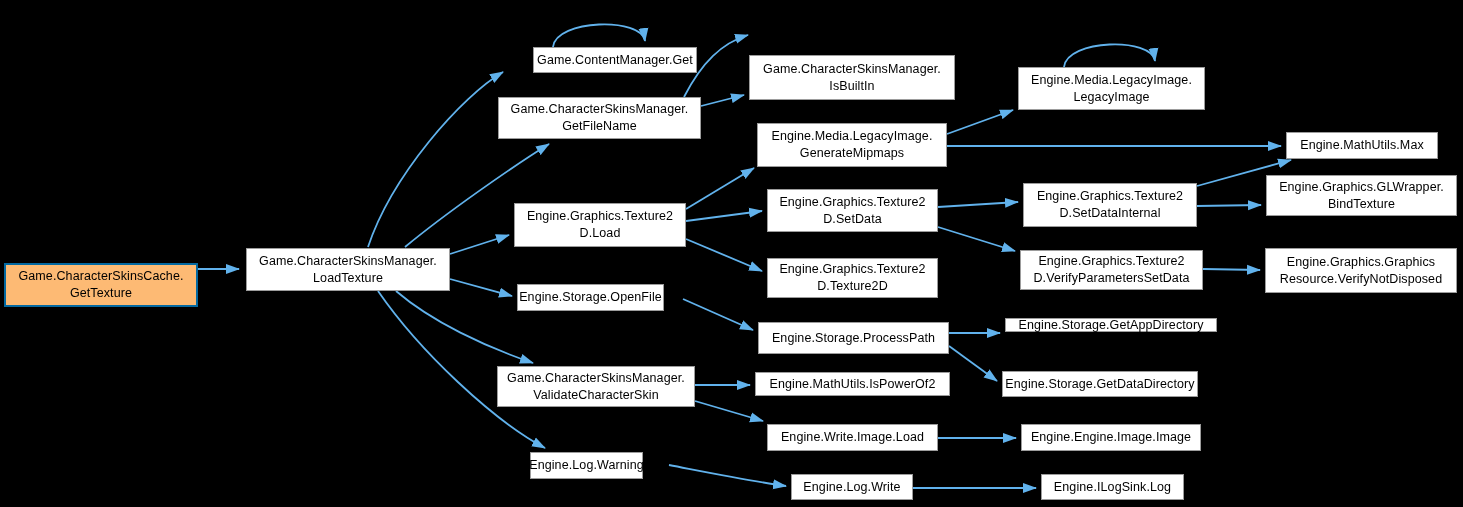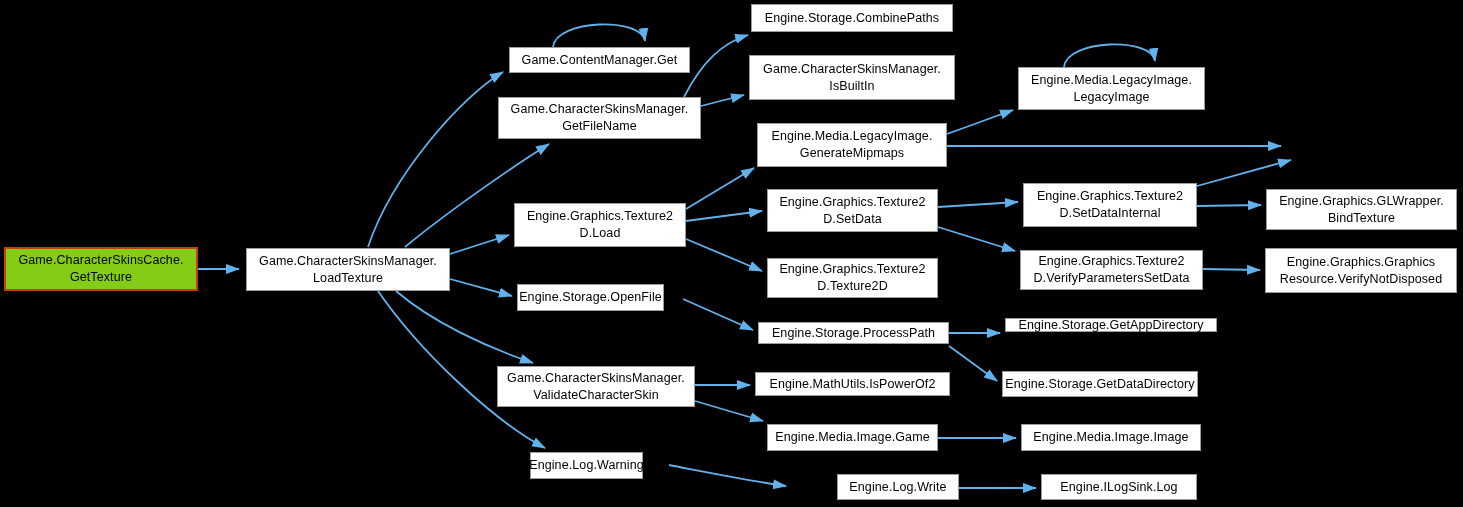--- a/index.html
+++ b/index.html
@@ -21,22 +21,23 @@
     line-height:1.34;
     letter-spacing:0.1px;
     display:flex;
     align-items:center;
     justify-content:center;
     text-align:center;
     white-space:pre-line;
     cursor:pointer;
   }
   .node.root{
-    background:#84cc16;
-    border:2px solid #c2410c;
+    background:#fdba74;
+    border:2px solid #0369a1;
+    margin-top:16px;
   }
 </style>
 </head>
 <body>
 
 <div id="graph">
 
   <svg id="edges" width="1463" height="507" viewBox="0 0 1463 507">
     <defs>
       <marker id="ah" markerUnits="userSpaceOnUse" markerWidth="15" markerHeight="11" refX="13" refY="5.5" orient="auto">
@@ -73,50 +74,50 @@
       <path marker-end="url(#ah)" d="M938,438 L1016,438"></path>
       <path marker-end="url(#ah)" d="M669,465 C716,474 756,482 786,486"></path>
       <path marker-end="url(#ah)" d="M913,488 L1036,488"></path>
     </g>
   </svg>
 
   <div class="node root" style="left:4px;top:247px;width:194px;height:44px">Game.CharacterSkinsCache.
 GetTexture</div>
   <div class="node" style="left:246px;top:248px;width:204px;height:43px">Game.CharacterSkinsManager.
 LoadTexture</div>
-  <div class="node" style="left:509px;top:47px;width:181px;height:26px">Game.ContentManager.Get</div>
-  <div class="node" style="left:751px;top:4px;width:202px;height:28px">Engine.Storage.CombinePaths</div>
+  <div class="node" style="left:533px;top:47px;width:164px;height:26px">Game.ContentManager.Get</div>
   <div class="node" style="left:749px;top:55px;width:206px;height:45px">Game.CharacterSkinsManager.
 IsBuiltIn</div>
   <div class="node" style="left:498px;top:97px;width:203px;height:42px">Game.CharacterSkinsManager.
 GetFileName</div>
   <div class="node" style="left:1018px;top:67px;width:187px;height:43px">Engine.Media.LegacyImage.
 LegacyImage</div>
   <div class="node" style="left:757px;top:123px;width:190px;height:44px">Engine.Media.LegacyImage.
 GenerateMipmaps</div>
+  <div class="node" style="left:1286px;top:132px;width:152px;height:27px">Engine.MathUtils.Max</div>
   <div class="node" style="left:514px;top:203px;width:172px;height:44px">Engine.Graphics.Texture2
 D.Load</div>
   <div class="node" style="left:767px;top:189px;width:171px;height:43px">Engine.Graphics.Texture2
 D.SetData</div>
   <div class="node" style="left:1023px;top:183px;width:174px;height:44px">Engine.Graphics.Texture2
 D.SetDataInternal</div>
-  <div class="node" style="left:1266px;top:189px;width:191px;height:41px">Engine.Graphics.GLWrapper.
+  <div class="node" style="left:1266px;top:175px;width:191px;height:41px">Engine.Graphics.GLWrapper.
 BindTexture</div>
   <div class="node" style="left:767px;top:258px;width:171px;height:40px">Engine.Graphics.Texture2
 D.Texture2D</div>
   <div class="node" style="left:1020px;top:250px;width:183px;height:40px">Engine.Graphics.Texture2
 D.VerifyParametersSetData</div>
   <div class="node" style="left:1265px;top:248px;width:192px;height:45px">Engine.Graphics.Graphics
 Resource.VerifyNotDisposed</div>
   <div class="node" style="left:517px;top:284px;width:147px;height:27px">Engine.Storage.OpenFile</div>
-  <div class="node" style="left:758px;top:322px;width:191px;height:22px">Engine.Storage.ProcessPath</div>
+  <div class="node" style="left:758px;top:322px;width:191px;height:32px">Engine.Storage.ProcessPath</div>
   <div class="node" style="left:1005px;top:318px;width:212px;height:14px">Engine.Storage.GetAppDirectory</div>
   <div class="node" style="left:1002px;top:371px;width:196px;height:26px">Engine.Storage.GetDataDirectory</div>
   <div class="node" style="left:497px;top:366px;width:198px;height:41px">Game.CharacterSkinsManager.
 ValidateCharacterSkin</div>
   <div class="node" style="left:755px;top:372px;width:195px;height:24px">Engine.MathUtils.IsPowerOf2</div>
-  <div class="node" style="left:767px;top:424px;width:171px;height:27px">Engine.Media.Image.Game</div>
-  <div class="node" style="left:1021px;top:424px;width:180px;height:27px">Engine.Media.Image.Image</div>
+  <div class="node" style="left:767px;top:424px;width:171px;height:27px">Engine.Write.Image.Load</div>
+  <div class="node" style="left:1021px;top:424px;width:180px;height:27px">Engine.Engine.Image.Image</div>
   <div class="node" style="left:530px;top:452px;width:113px;height:27px">Engine.Log.Warning</div>
-  <div class="node" style="left:837px;top:474px;width:122px;height:26px">Engine.Log.Write</div>
-  <div class="node" style="left:1041px;top:474px;width:156px;height:26px">Engine.ILogSink.Log</div>
+  <div class="node" style="left:791px;top:474px;width:122px;height:26px">Engine.Log.Write</div>
+  <div class="node" style="left:1041px;top:474px;width:143px;height:26px">Engine.ILogSink.Log</div>
 
 </div>
 
 </body></html>

